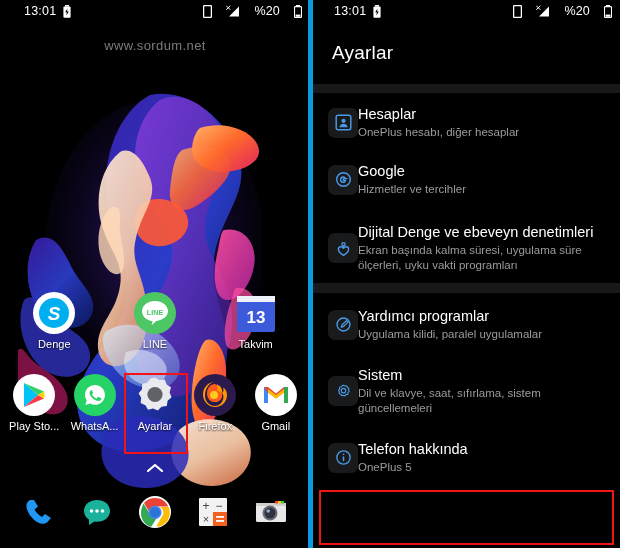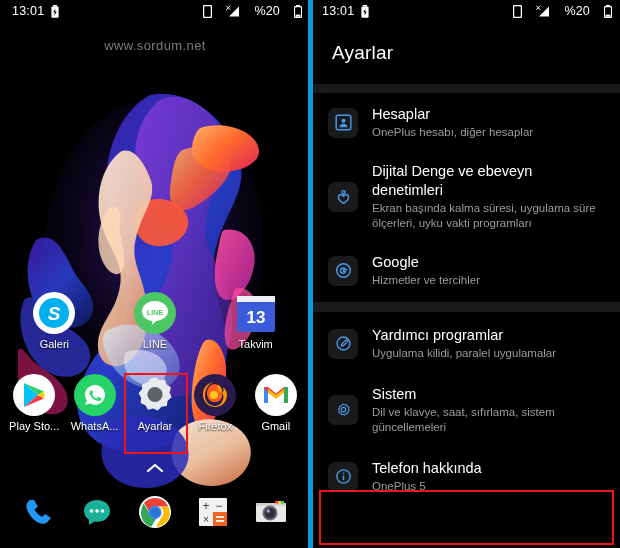--- a/index.html
+++ b/index.html
@@ -14,21 +14,21 @@
   
   .panel { position: relative; width: 310px; height: 548px; background:#000; overflow:hidden; }
   .panel.left  { border-right: 0; }
   .divider-bar { position:absolute; left:308px; top:0; width:5px; height:548px; background:#0b9ae0; z-index:40; }
   .edge-left   { position:absolute; left:0; top:0; width:3px; height:548px; background:#000; z-index:41; }
 
   
   .statusbar {
     position: relative; z-index: 20;
     height: 22px; display:flex; align-items:center;
-    padding: 0 8px 0 12px; color:#fff;
+    padding: 0 8px 0 24px; color:#fff;
     font-size: 12.5px; letter-spacing: .2px;
   }
   .sb-time { font-size: 12.5px; color:#fff; }
   .sb-left-icons { display:flex; align-items:center; gap:5px; margin-left:7px; }
   .sb-spacer { flex: 1 1 auto; }
   .sb-right { display:flex; align-items:center; gap:14px; }
   .sb-pct { font-size: 12.5px; color:#fff; }
   .ico { display:block; }
 
   
@@ -59,21 +59,21 @@
   .dock-item { width:44px; height:44px; display:flex; align-items:center; justify-content:center; }
 
   
   .hl { position:absolute; border:2.5px solid #f01414; z-index:30; pointer-events:none; }
 
   
   .settings-header { position:relative; z-index:5; height:62px; display:flex; align-items:center; padding-left:22px; }
   .settings-title { color:#fff; font-size:19px; font-weight:400; letter-spacing:.2px; }
   .sep { height:9px; background:#17191a; width:100%; }
   .list { position:relative; background:#000; }
-  .item { display:flex; align-items:center; gap:14px; padding:7px 14px 7px 18px; min-height:46px; }
+  .item { display:flex; align-items:center; padding:7px 14px 7px 18px; min-height:46px; }
   .item-ico {
     width:30px; height:30px; min-width:30px; border-radius:7px; background:#191a1c;
     display:flex; align-items:center; justify-content:center;
   }
   .item-txt { display:flex; flex-direction:column; gap:1px; padding-right:6px; }
   .item-title { color:#fff; font-size:14.5px; line-height:19px; font-weight:400; }
   .item-sub { color:#9a9c9e; font-size:11.5px; line-height:15px; }
 </style>
 </head>
 <body>
@@ -186,21 +186,21 @@
 
       <div class="app">
         <div class="app-icon">
           <div class="circ">
             <svg width="34" height="34" viewBox="0 0 34 34">
               <circle cx="17" cy="17" r="15" fill="#00aff0"></circle>
               <text x="17" y="24" font-family="'Liberation Sans',sans-serif" font-size="19" font-weight="bold" fill="#fff" text-anchor="middle" font-style="italic">S</text>
             </svg>
           </div>
         </div>
-        <div class="app-label">Galeri</div>
+        <div class="app-label">Denge</div>
       </div>
 
       <div class="app">
         <div class="app-icon">
           <div class="circ" style="background:#4cc764;">
             <svg width="30" height="30" viewBox="0 0 30 30">
               <path d="M15 3 C7.8 3 2 7.6 2 13.2 C2 18.3 6.6 22.5 12.6 23.2 L11.6 27.3 L16.2 23 C23 22.2 28 18 28 13.2 C28 7.6 22.2 3 15 3 Z" fill="#fff"></path>
               <text x="15" y="16.5" font-family="'Liberation Sans',sans-serif" font-size="7.2" font-weight="bold" fill="#4cc764" text-anchor="middle">LINE</text>
             </svg>
           </div>
@@ -401,47 +401,47 @@
             <circle cx="10" cy="8" r="2.5" fill="#4a9ae8"></circle>
             <path d="M5.2 15.6 C5.8 12.8 8 11.6 10 11.6 C12 11.6 14.2 12.8 14.8 15.6 Z" fill="#4a9ae8"></path>
           </svg>
         </div>
         <div class="item-txt">
           <div class="item-title">Hesaplar</div>
           <div class="item-sub">OnePlus hesabı, diğer hesaplar</div>
         </div>
       </div>
 
+      <div class="item" style="padding-top:12px; padding-bottom:14px;">
+        <div class="item-ico">
+          <svg width="17" height="17" viewBox="0 0 20 20">
+            <circle cx="10" cy="10" r="8" fill="none" stroke="#4a9ae8" stroke-width="1.7"></circle>
+            <path d="M14 9 L10 9 L10 11 L12.4 11 C12 12.6 10.6 13.5 9.2 13.3 C7.6 13 6.5 11.6 6.6 10 C6.7 8.3 8 7 9.6 7 C10.4 7 11 7.2 11.6 7.7" fill="none" stroke="#4a9ae8" stroke-width="1.7" stroke-linecap="round" stroke-linejoin="round"></path>
+          </svg>
+        </div>
+        <div class="item-txt">
+          <div class="item-title">Google</div>
+          <div class="item-sub">Hizmetler ve tercihler</div>
+        </div>
+      </div>
+
       <div class="item" style="padding-top:12px; padding-bottom:10px; align-items:center;">
         <div class="item-ico">
           <svg width="17" height="17" viewBox="0 0 20 20">
             <circle cx="10" cy="5" r="1.9" fill="none" stroke="#4a9ae8" stroke-width="1.6"></circle>
             <path d="M10 7 L10 9.6" stroke="#4a9ae8" stroke-width="1.6" stroke-linecap="round"></path>
             <path d="M10 18 C6 15.6, 4 13.2, 4 10.8 C4 9.1, 5.4 8, 6.9 8 C8.1 8, 9.4 8.7, 10 9.8 C10.6 8.7, 11.9 8, 13.1 8 C14.6 8, 16 9.1, 16 10.8 C16 13.2, 14 15.6, 10 18 Z" fill="none" stroke="#4a9ae8" stroke-width="1.6" stroke-linejoin="round"></path>
           </svg>
         </div>
         <div class="item-txt">
           <div class="item-title">Dijital Denge ve ebeveyn denetimleri</div>
           <div class="item-sub">Ekran başında kalma süresi, uygulama süre ölçerleri, uyku vakti programları</div>
         </div>
       </div>
 
-      <div class="item" style="padding-top:12px; padding-bottom:14px;">
-        <div class="item-ico">
-          <svg width="17" height="17" viewBox="0 0 20 20">
-            <circle cx="10" cy="10" r="8" fill="none" stroke="#4a9ae8" stroke-width="1.7"></circle>
-            <path d="M14 9 L10 9 L10 11 L12.4 11 C12 12.6 10.6 13.5 9.2 13.3 C7.6 13 6.5 11.6 6.6 10 C6.7 8.3 8 7 9.6 7 C10.4 7 11 7.2 11.6 7.7" fill="none" stroke="#4a9ae8" stroke-width="1.7" stroke-linecap="round" stroke-linejoin="round"></path>
-          </svg>
-        </div>
-        <div class="item-txt">
-          <div class="item-title">Google</div>
-          <div class="item-sub">Hizmetler ve tercihler</div>
-        </div>
-      </div>
-
       <div class="sep" style="height:10px;"></div>
 
       <div class="item" style="padding-top:14px; padding-bottom:14px;">
         <div class="item-ico">
           <svg width="17" height="17" viewBox="0 0 20 20">
             <circle cx="10" cy="10" r="7.6" fill="none" stroke="#4a9ae8" stroke-width="1.6"></circle>
             <path d="M13.4 5.4 L8.2 10.6 L7.4 13.2 L10 12.4 L15.2 7.2 Z" fill="none" stroke="#4a9ae8" stroke-width="1.5" stroke-linejoin="round"></path>
           </svg>
         </div>
         <div class="item-txt">

